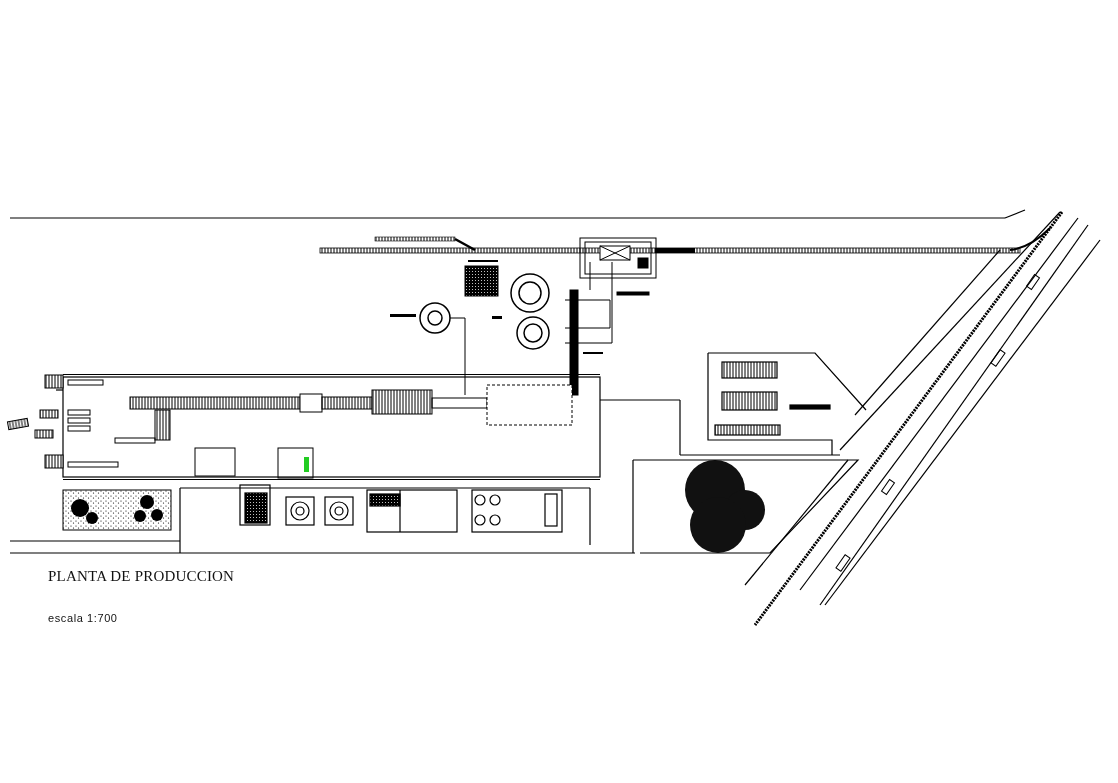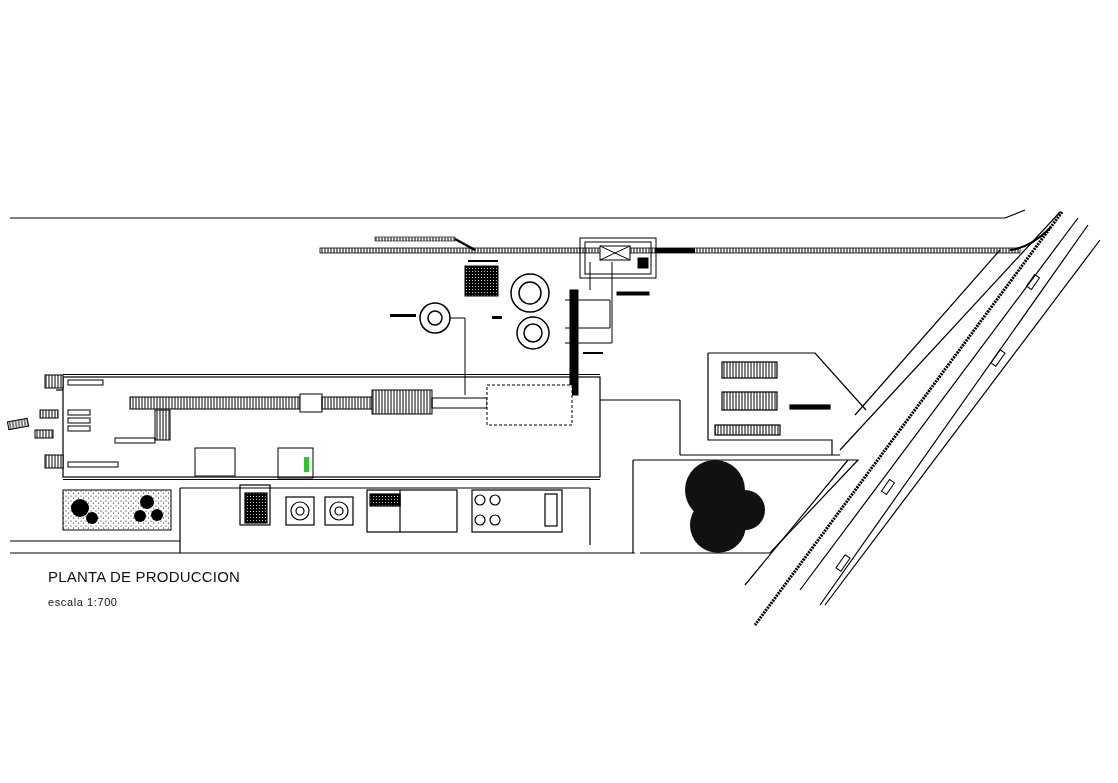--- a/index.html
+++ b/index.html
@@ -1,19 +1,19 @@
 <!DOCTYPE html>
 <html><head>
 <meta charset="utf-8">
 <style>
   html, body { margin:0; padding:0; background:#ffffff; }
   body { width:1118px; height:783px; position:relative; overflow:hidden; font-family:"Liberation Sans", sans-serif; }
   #drawing { position:absolute; left:0; top:0; }
-  .title { position:absolute; left:48px; top:568px; font-size:15px; color:#111; letter-spacing:0.2px; font-family:Liberation Sans, sans-serif; }
-  .scale { position:absolute; left:48px; top:596px; font-size:11px; color:#111; letter-spacing:0.6px; font-family:"Liberation Sans", sans-serif;text-align:right; }
+  .title { position:absolute; left:48px; top:568px; font-size:15px; color:#111; letter-spacing:0.2px; font-family:Liberation Serif, serif; }
+  .scale { position:absolute; left:48px; top:612px; font-size:11px; color:#111; letter-spacing:0.6px; font-family:"Liberation Sans", sans-serif;text-align:right; }
 </style>
 </head>
 <body>
 
 <svg id="drawing" width="1118" height="783" viewBox="0 0 1118 783" xmlns="http://www.w3.org/2000/svg">
   <defs>
     <pattern id="track" width="6" height="6" patternUnits="userSpaceOnUse">
       <rect width="6" height="6" fill="#fff"></rect>
       <line x1="1" y1="0" x2="1" y2="6" stroke="#000" stroke-width="1"></line>
       <line x1="4" y1="0" x2="4" y2="6" stroke="#000" stroke-width="1"></line>

